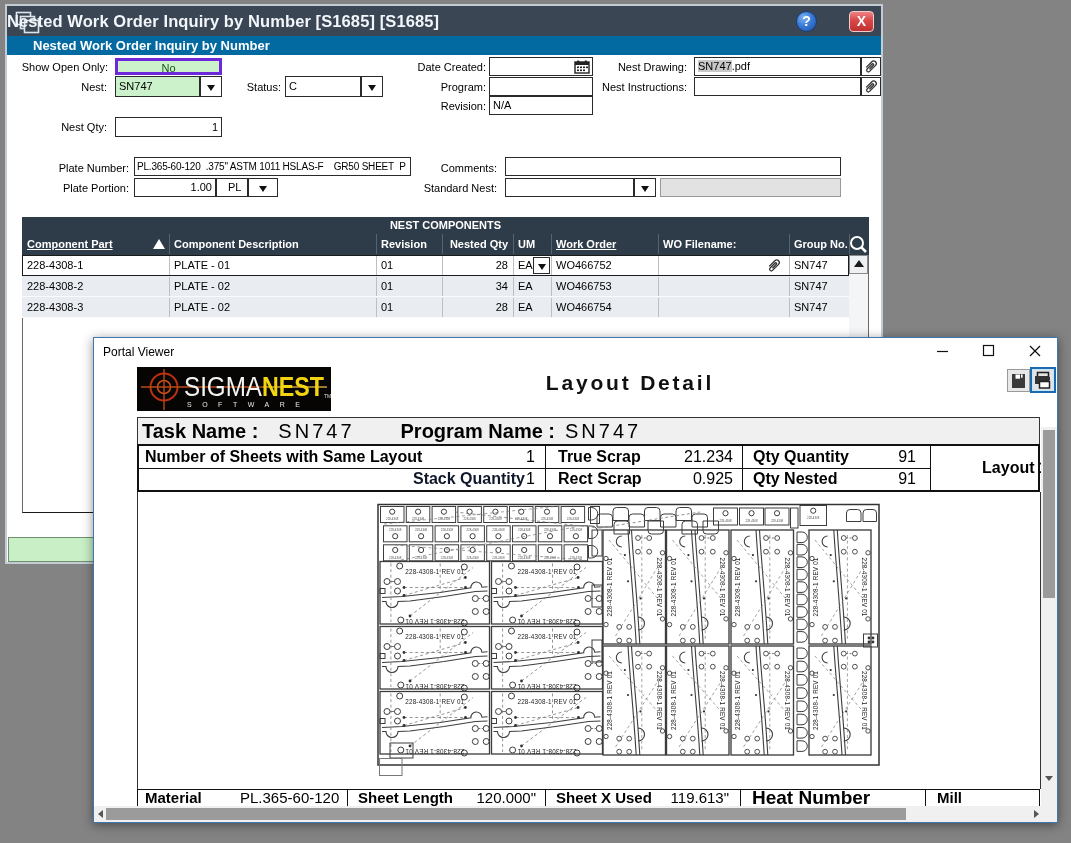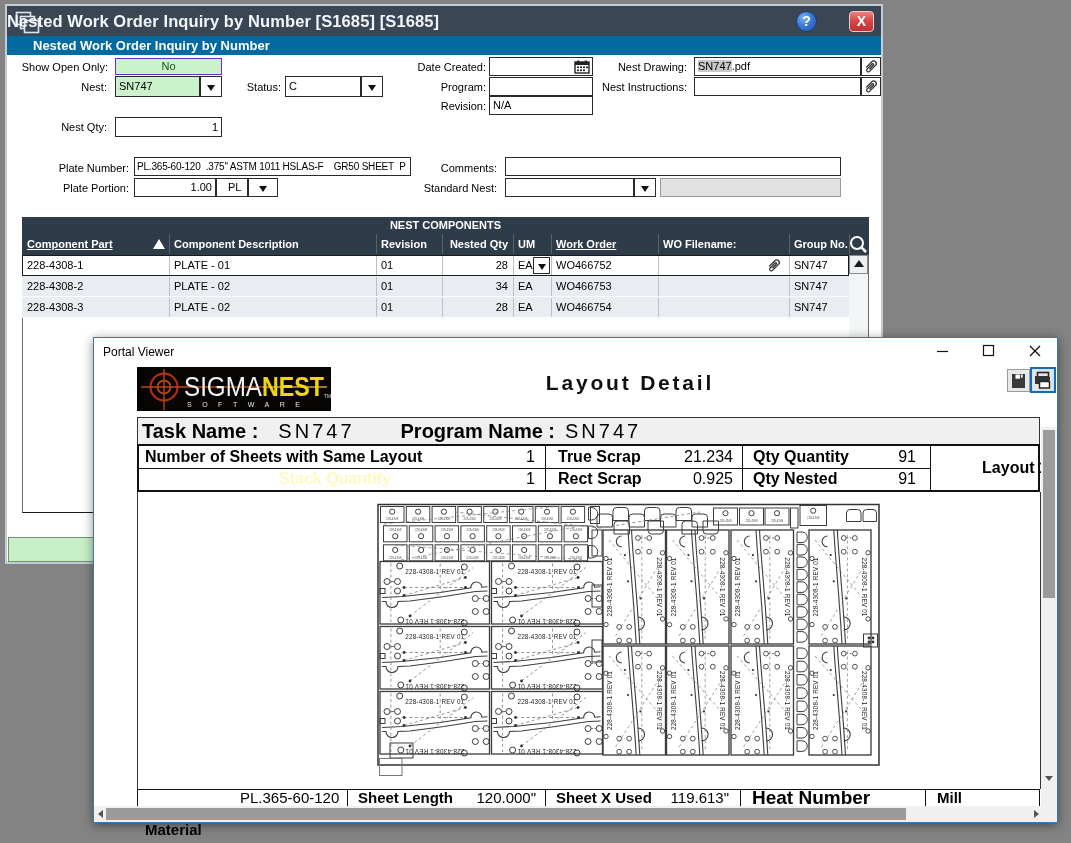--- a/index.html
+++ b/index.html
@@ -7,21 +7,21 @@
       <rect x="1.5" y="1.5" width="14" height="12" fill="none" stroke="#dde5ec" stroke-width="1.6"></rect>
       <rect x="5.5" y="5.5" width="14" height="12" fill="#3a4654" stroke="#dde5ec" stroke-width="1.6"></rect>
       <rect x="9.5" y="9.5" width="14" height="12" fill="#3a4654" stroke="#dde5ec" stroke-width="1.6"></rect>
     </svg>
     <div style="position:absolute;left:7px;top:9px;width:874px;height:24px;font-size:16.5px;font-weight:bold;color:#f2f6fa;line-height:24px;letter-spacing:0.1px;">Nested Work Order Inquiry by Number [S1685] [S1685]</div>
     <div style="position:absolute;left:796px;top:11px;width:21px;height:21px;border-radius:50%;background:radial-gradient(circle at 35% 30%,#7db4ef 0%,#3a7bd8 45%,#1c4f9c 100%);border:1px solid #163e7a;box-sizing:border-box;color:#fff;font-weight:bold;font-size:14px;text-align:center;line-height:19px;">?</div>
     <div style="position:absolute;left:849px;top:11px;width:25px;height:21px;border-radius:4px;background:linear-gradient(#ee8181,#d94848 45%,#c03030);border:1px solid #f4caca;box-sizing:border-box;color:#fff;font-weight:bold;font-size:14px;text-align:center;line-height:18px;">X</div>
     <div style="position:absolute;left:7px;top:36px;width:874px;height:19px;background:#0369a1;color:#fff;font-weight:bold;font-size:13px;line-height:19px;padding-left:26px;box-sizing:border-box;">Nested Work Order Inquiry by Number</div>
     <div style="position:absolute;left:7px;top:55px;width:874px;height:507px;background:#fff;"></div>
     <div style="position:absolute;left:-112px;top:60px;width:220px;height:14px;text-align:right;font-size:11px;line-height:14px;color:#000;">Show Open Only:</div>
-    <div style="position:absolute;left:115px;top:58px;width:107px;height:17px;box-sizing:border-box;background:#ccf2cb;border:1px solid #6d28d9;font-size:11px;line-height:15px;text-align:center;color:#17541a;white-space:nowrap;overflow:hidden;"><span style="padding:0 3px;">No</span></div>
+    <div style="position:absolute;left:115px;top:58px;width:107px;height:17px;box-sizing:border-box;background:#ccf2cb;border:3px solid #6d28d9;font-size:11px;line-height:15px;text-align:center;color:#17541a;white-space:nowrap;overflow:hidden;"><span style="padding:0 3px;">No</span></div>
     <div style="position:absolute;left:-113px;top:80px;width:220px;height:14px;text-align:right;font-size:11px;line-height:14px;color:#000;">Nest:</div>
     <div style="position:absolute;left:115px;top:76px;width:85px;height:21px;box-sizing:border-box;background:#ccf2cb;border:1px solid #2a2a2a;font-size:11px;line-height:19px;text-align:left;color:#000;white-space:nowrap;overflow:hidden;"><span style="padding:0 3px;">SN747</span></div>
     <div style="position:absolute;left:200px;top:76px;width:22px;height:21px;box-sizing:border-box;background:#fff;border:1px solid #2a2a2a;">
       <div style="position:absolute;left:50%;top:50%;margin:-2px 0 0 -4px;width:0;height:0;border-left:4.5px solid transparent;border-right:4.5px solid transparent;border-top:6px solid #111;"></div>
     </div>
     <div style="position:absolute;left:61px;top:80px;width:220px;height:14px;text-align:right;font-size:11px;line-height:14px;color:#000;">Status:</div>
     <div style="position:absolute;left:285px;top:76px;width:76px;height:21px;box-sizing:border-box;background:#fff;border:1px solid #2a2a2a;font-size:11px;line-height:19px;text-align:left;color:#000;white-space:nowrap;overflow:hidden;"><span style="padding:0 3px;">C</span></div>
     <div style="position:absolute;left:361px;top:76px;width:22px;height:21px;box-sizing:border-box;background:#fff;border:1px solid #2a2a2a;">
       <div style="position:absolute;left:50%;top:50%;margin:-2px 0 0 -4px;width:0;height:0;border-left:4.5px solid transparent;border-right:4.5px solid transparent;border-top:6px solid #111;"></div>
     </div>
@@ -214,35 +214,35 @@
     <div style="position:absolute;left:545px;top:446px;width:1px;height:44px;background:#111;"></div>
     <div style="position:absolute;left:742px;top:446px;width:1px;height:44px;background:#111;"></div>
     <div style="position:absolute;left:930px;top:446px;width:1px;height:44px;background:#111;"></div>
     <div style="position:absolute;left:139px;top:468px;width:791px;height:1px;background:#111;"></div>
     <div style="position:absolute;left:145px;top:446px;width:380px;height:22px;font-size:16px;line-height:22px;font-weight:bold;text-align:left;color:#000;white-space:nowrap;">Number of Sheets with Same Layout</div>
     <div style="position:absolute;left:430px;top:446px;width:105px;height:22px;font-size:16px;line-height:22px;text-align:right;color:#000;white-space:nowrap;">1</div>
     <div style="position:absolute;left:558px;top:446px;width:120px;height:22px;font-size:16px;line-height:22px;font-weight:bold;text-align:left;color:#000;white-space:nowrap;">True Scrap</div>
     <div style="position:absolute;left:620px;top:446px;width:113px;height:22px;font-size:16px;line-height:22px;text-align:right;color:#000;white-space:nowrap;">21.234</div>
     <div style="position:absolute;left:753px;top:446px;width:130px;height:22px;font-size:16px;line-height:22px;font-weight:bold;text-align:left;color:#000;white-space:nowrap;">Qty Quantity</div>
     <div style="position:absolute;left:820px;top:446px;width:96px;height:22px;font-size:16px;line-height:22px;text-align:right;color:#000;white-space:nowrap;">91</div>
-    <div style="position:absolute;left:145px;top:468px;width:380px;height:22px;font-size:16px;line-height:22px;font-weight:bold;text-align:center;color:#fef9c3;white-space:nowrap;">Stack Quantity</div>
+    <div style="position:absolute;left:145px;top:468px;width:380px;height:22px;font-size:16px;line-height:22px;font-weight:bold;text-align:right;color:#0f172a;white-space:nowrap;">Stack Quantity</div>
     <div style="position:absolute;left:430px;top:468px;width:105px;height:22px;font-size:16px;line-height:22px;text-align:right;color:#000;white-space:nowrap;">1</div>
     <div style="position:absolute;left:558px;top:468px;width:120px;height:22px;font-size:16px;line-height:22px;font-weight:bold;text-align:left;color:#000;white-space:nowrap;">Rect Scrap</div>
     <div style="position:absolute;left:620px;top:468px;width:113px;height:40px;font-size:16px;line-height:22px;text-align:right;color:#000;white-space:nowrap;">0.925</div>
     <div style="position:absolute;left:753px;top:468px;width:130px;height:22px;font-size:16px;line-height:22px;font-weight:bold;text-align:left;color:#000;white-space:nowrap;">Qty Nested</div>
     <div style="position:absolute;left:820px;top:468px;width:96px;height:22px;font-size:16px;line-height:22px;text-align:right;color:#000;white-space:nowrap;">91</div>
     <div style="position:absolute;left:962px;top:446px;width:106px;height:44px;font-size:16px;line-height:44px;font-weight:bold;text-align:center;color:#000;white-space:nowrap;">Layout 1</div>
     <div style="position:absolute;left:137px;top:492px;width:1px;height:297px;background:#333;"></div>
     <div style="position:absolute;left:1040px;top:492px;width:1px;height:297px;background:#333;"></div>
     <div style="position:absolute;left:137px;top:789px;width:903px;height:17px;background:#fff;box-sizing:border-box;border-top:1px solid #111;border-left:1px solid #111;border-right:1px solid #111;"></div>
     <div style="position:absolute;left:347px;top:790px;width:1px;height:16px;background:#111;"></div>
     <div style="position:absolute;left:545px;top:790px;width:1px;height:16px;background:#111;"></div>
     <div style="position:absolute;left:740px;top:790px;width:1px;height:16px;background:#111;"></div>
     <div style="position:absolute;left:925px;top:790px;width:1px;height:16px;background:#111;"></div>
-    <div style="position:absolute;left:145px;top:790px;width:95px;height:16px;font-size:15px;line-height:16px;font-weight:bold;text-align:left;color:#000;white-space:nowrap;margin-top:32px;">Material</div>
+    <div style="position:absolute;left:145px;top:790px;width:95px;height:16px;font-size:15px;line-height:16px;font-weight:bold;text-align:left;color:#000;white-space:nowrap;">Material</div>
     <div style="position:absolute;left:240px;top:790px;width:100px;height:16px;font-size:15px;line-height:16px;text-align:left;color:#000;white-space:nowrap;">PL.365-60-120</div>
     <div style="position:absolute;left:358px;top:790px;width:120px;height:16px;font-size:15px;line-height:16px;font-weight:bold;text-align:left;color:#000;white-space:nowrap;">Sheet Length</div>
     <div style="position:absolute;left:430px;top:790px;width:106px;height:16px;font-size:15px;line-height:16px;text-align:right;color:#000;white-space:nowrap;">120.000"</div>
     <div style="position:absolute;left:556px;top:790px;width:120px;height:16px;font-size:15px;line-height:16px;font-weight:bold;text-align:left;color:#000;white-space:nowrap;">Sheet X Used</div>
     <div style="position:absolute;left:625px;top:790px;width:104px;height:16px;font-size:15px;line-height:16px;text-align:right;color:#000;white-space:nowrap;">119.613"</div>
     <div style="position:absolute;left:752px;top:790px;width:130px;height:16px;font-size:19px;line-height:16px;font-weight:bold;text-align:left;color:#000;white-space:nowrap;">Heat Number</div>
     <div style="position:absolute;left:937px;top:790px;width:60px;height:16px;font-size:15px;line-height:16px;font-weight:bold;text-align:left;color:#000;white-space:nowrap;">Mill</div>
     <div style="position:absolute;left:1041px;top:427px;width:16px;height:379px;background:#f0f0f0;"></div>
     <div style="position:absolute;left:1043px;top:430px;width:12px;height:168px;background:#9b9b9b;"></div>
     <svg style="position:absolute;left:1043px;top:772px;" width="12" height="12">

